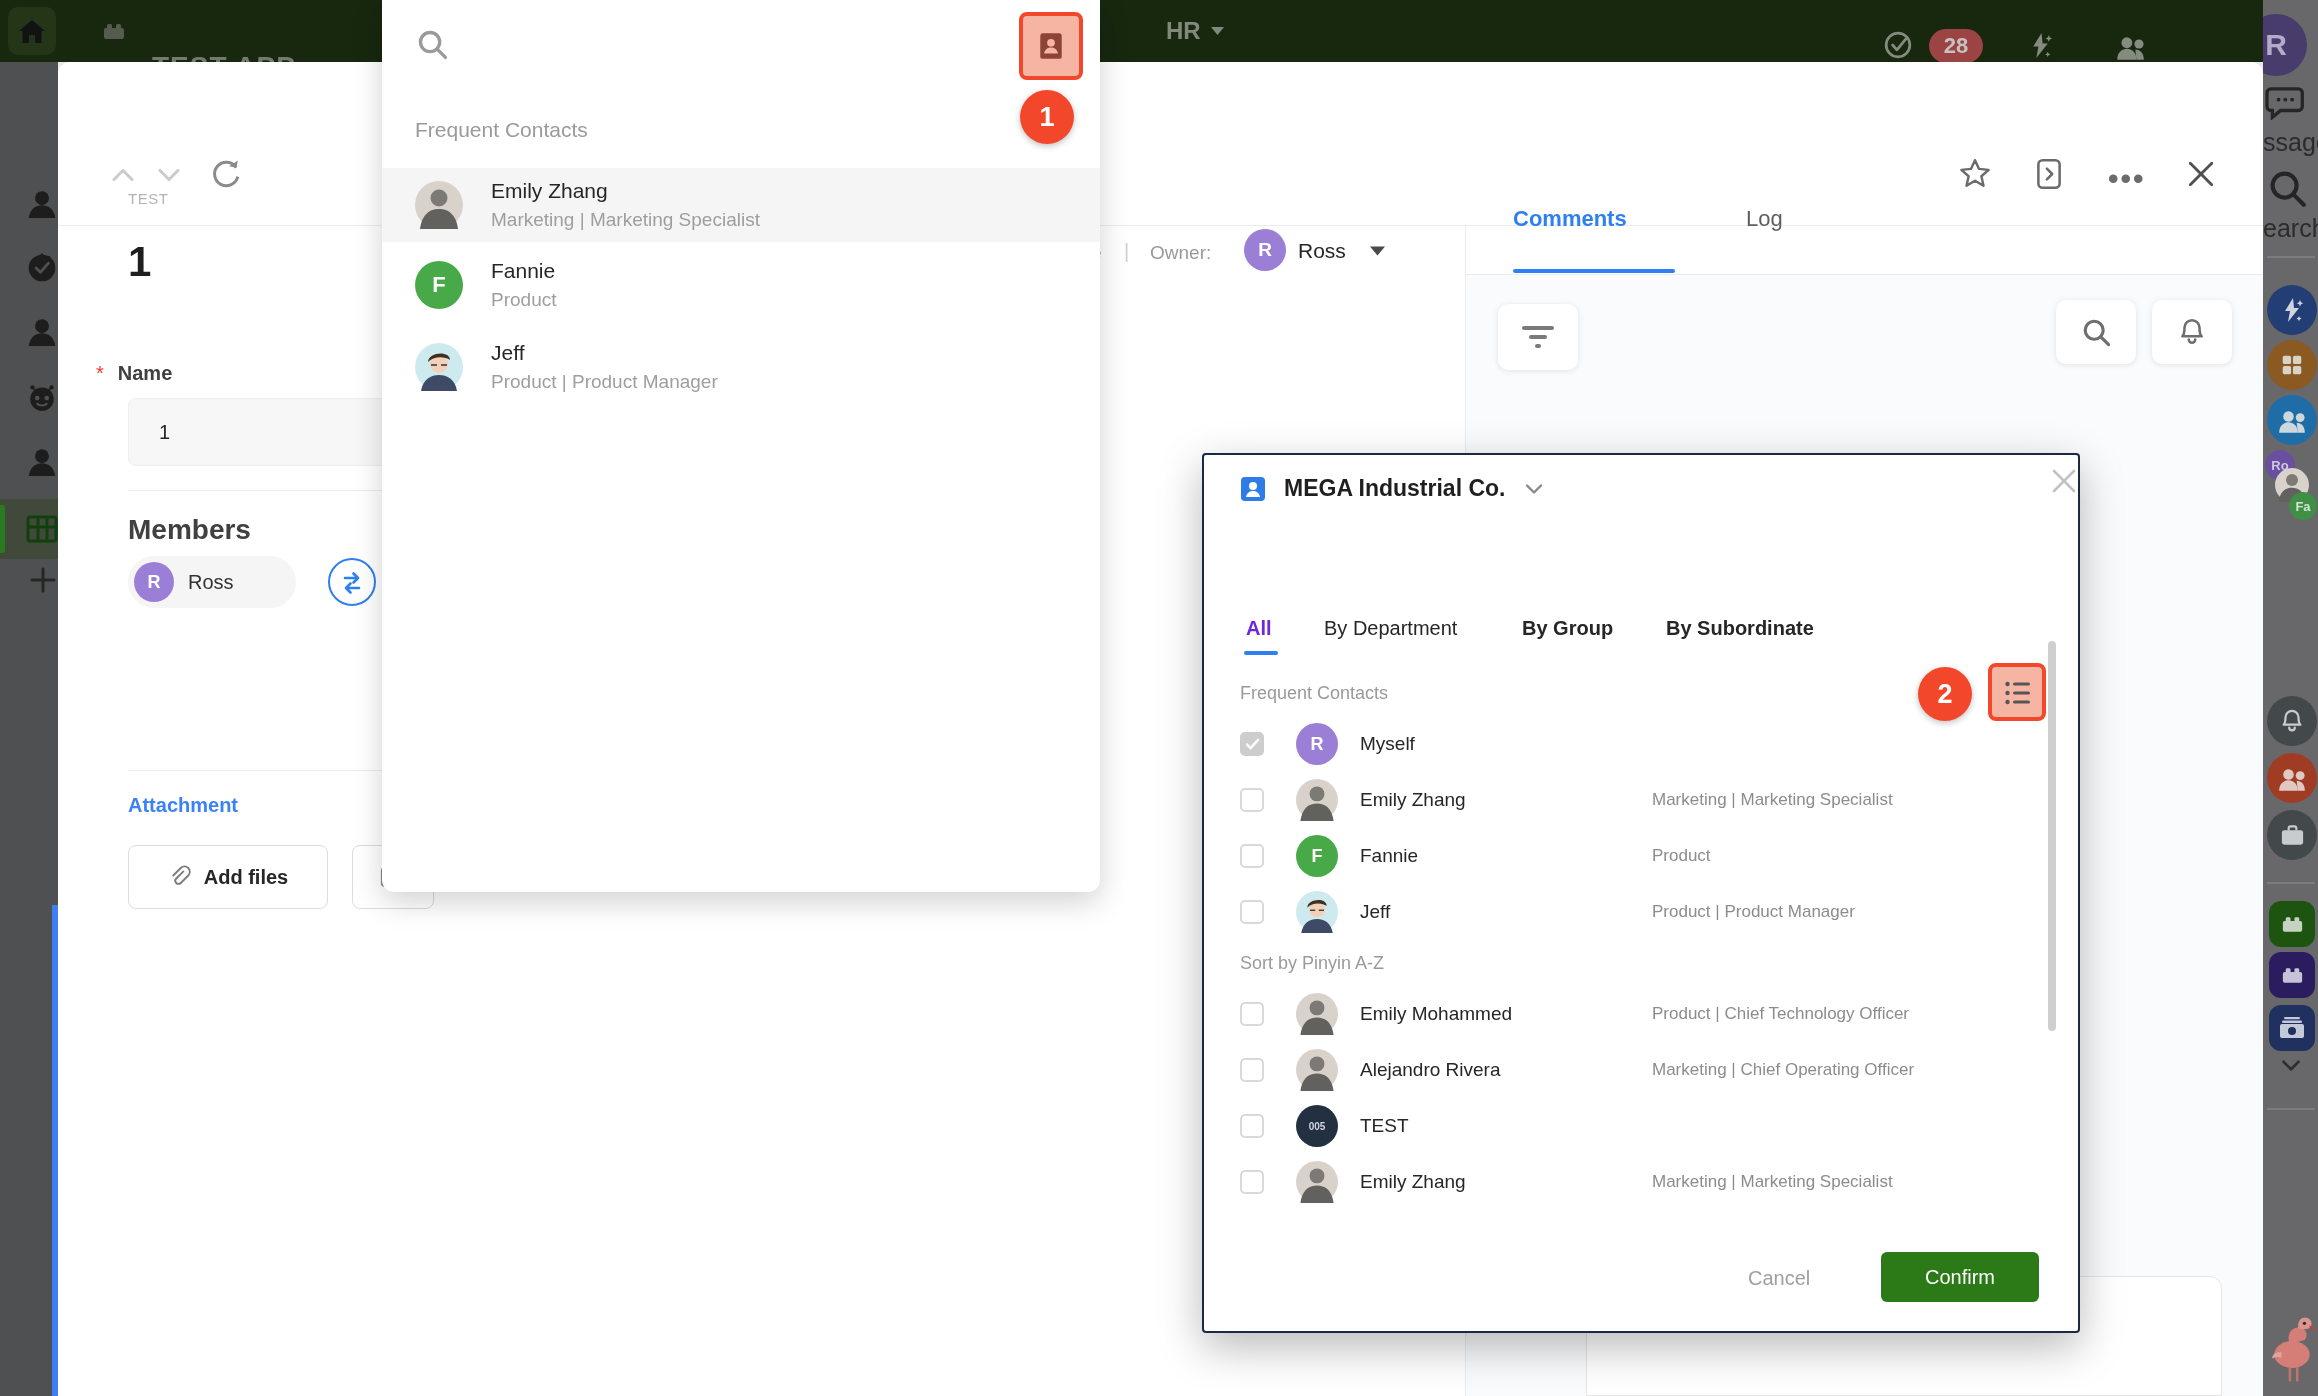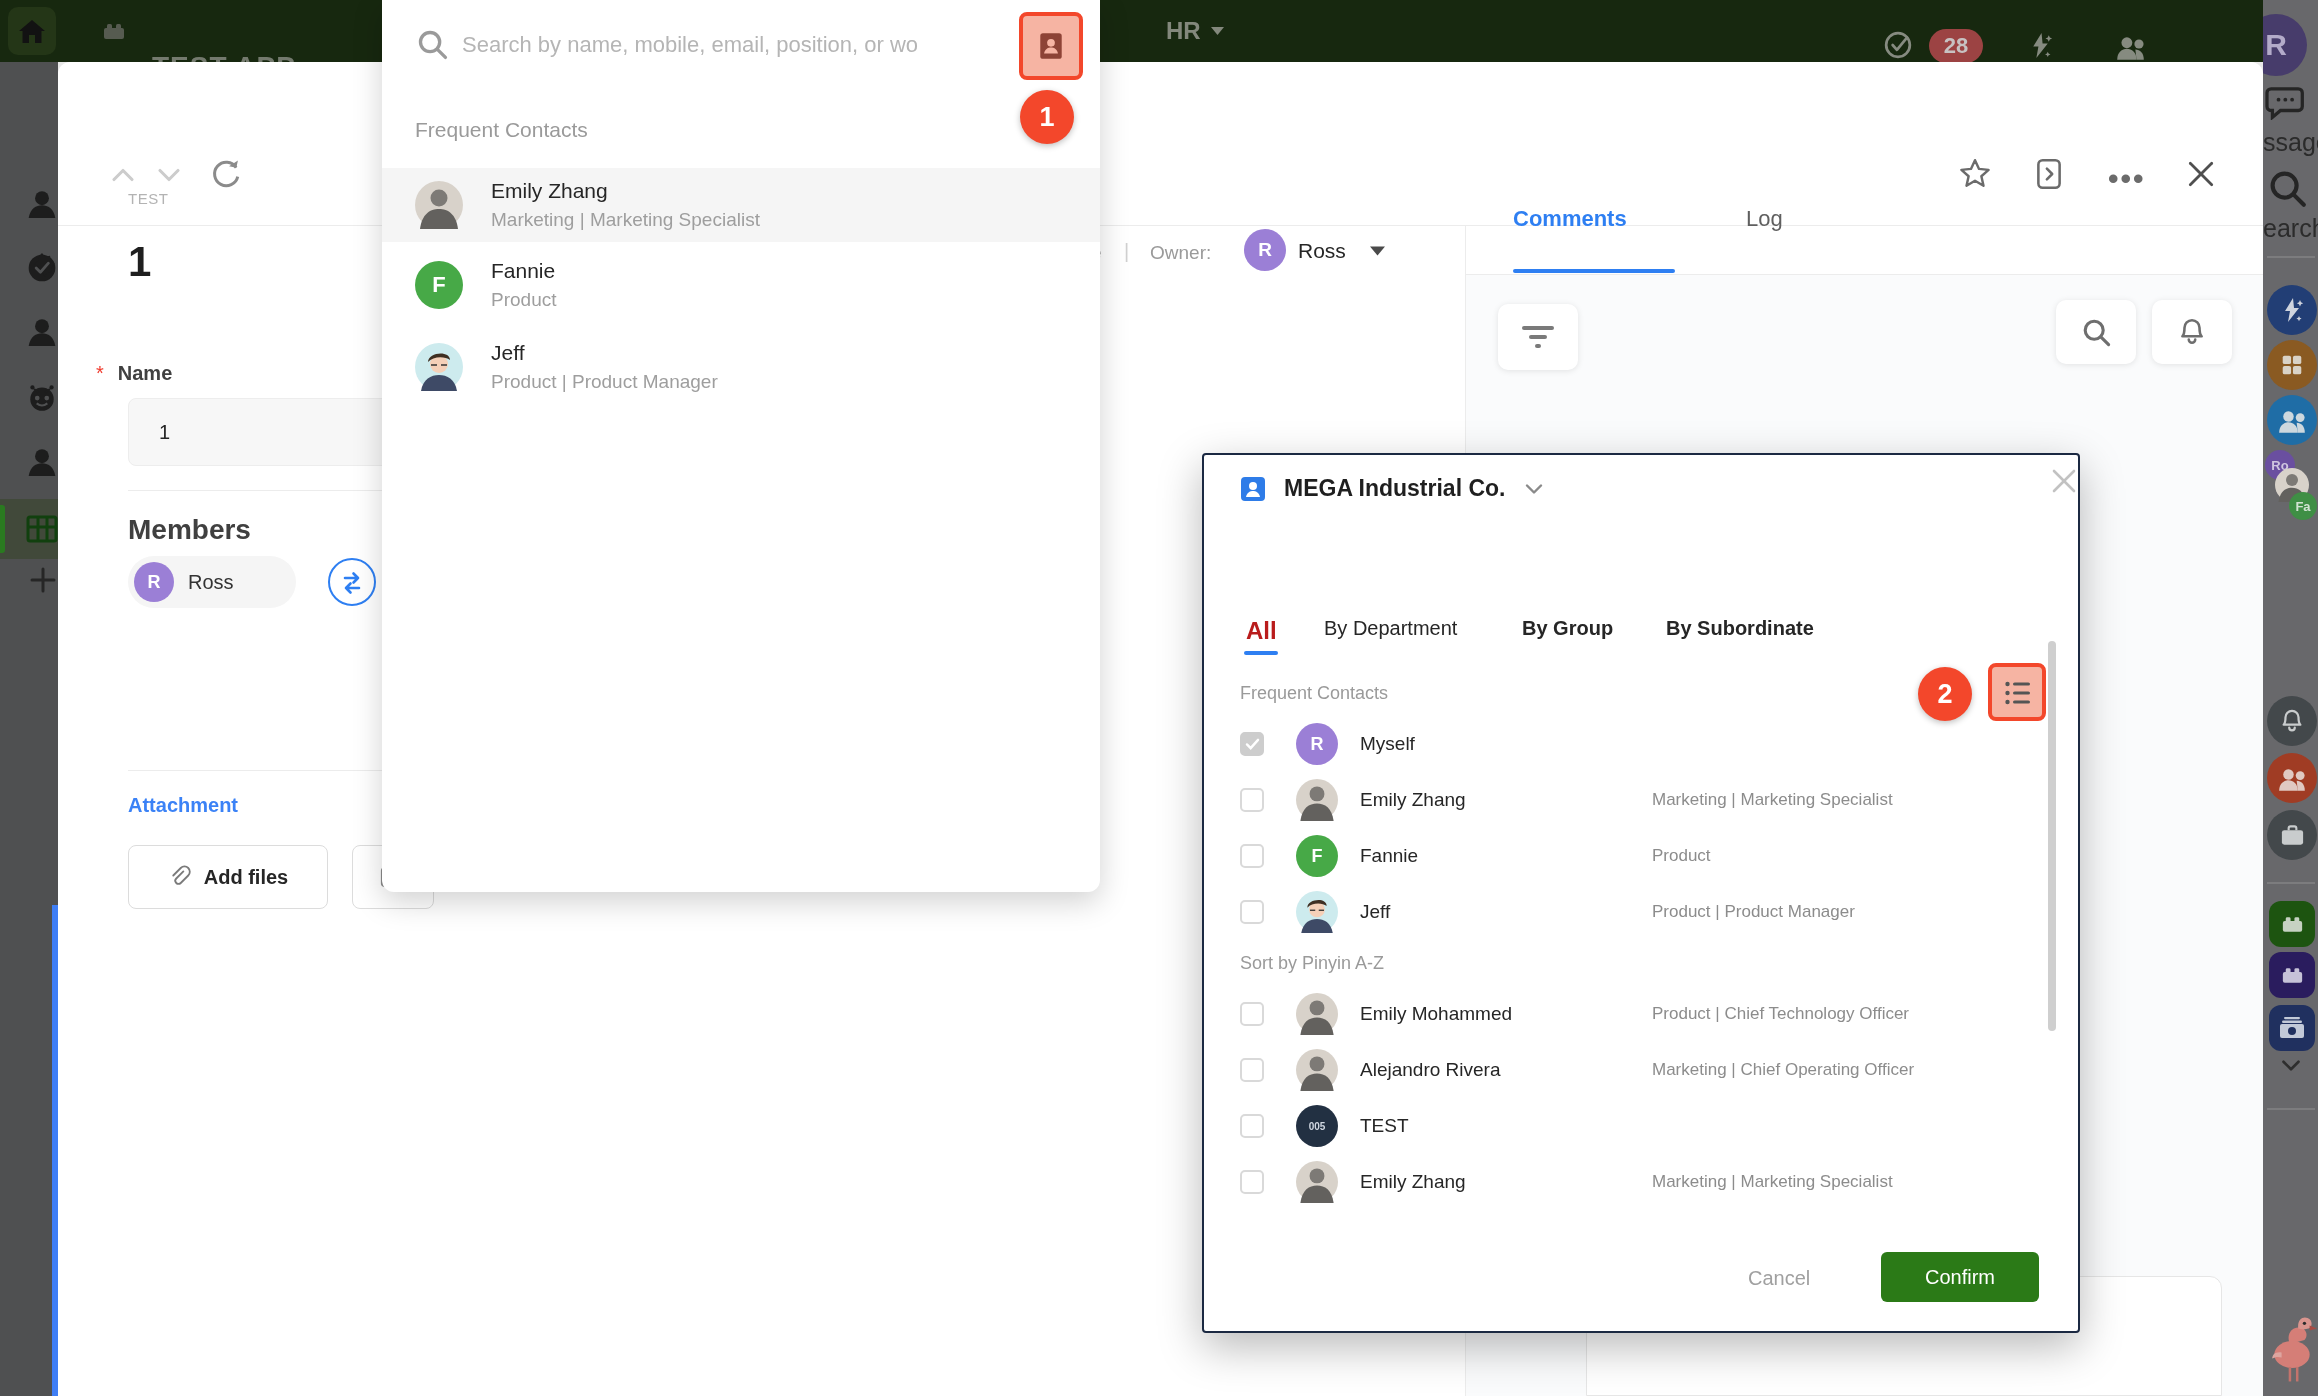--- a/index.html
+++ b/index.html
@@ -432,23 +432,20 @@
   </div>
 
   <div class="abs" style="left:1528px;top:1214px;width:636px;height:120px;background:#fff;border:1px solid #e6e6e6;border-radius:12px 12px 0 0;"></div>
 </div>
 
 <div class="abs" style="left:382px;top:0;width:718px;height:892px;background:#fff;border-radius:0 0 12px 12px;
             box-shadow:0 10px 30px rgba(0,0,0,0.18);z-index:30;">
   <svg class="abs" width="32" height="32" viewBox="0 0 25 25" style="left:34px;top:28px;color:#9a9a9a;">
       <use href="#sym-magnifier"></use>
     </svg>
-  <div class="abs flex" style="left:80px;top:0;width:560px;height:90px;">
-    <span style="font-size:22px;color:#b5b5b5;white-space:nowrap;overflow:hidden;">Search by name, mobile, email, position, or wo</span>
-  </div>
 
   <div class="abs ann-box" style="left:637px;top:12px;width:64px;height:68px;">
     <svg width="28" height="30" viewBox="0 0 26 28" style="color:#8d4336;">
         <use href="#sym-card"></use>
       </svg>
   </div>
   <div class="abs ann-circle" style="left:638px;top:90px;width:54px;height:54px;">
     <span>1</span>
   </div>
 
@@ -495,21 +492,21 @@
       <circle cx="13" cy="10" r="4" fill="#fff"></circle>
       <path d="M6 21 c1-5 4.5-6 7-6 s6 1 7 6 z" fill="#fff"></path>
     </svg>
     <span style="font-size:23px;font-weight:bold;color:#1f1f1f;margin-left:18px;">MEGA Industrial Co.</span>
     <svg width="20" height="14" viewBox="0 0 22 16" style="margin-left:18px;color:#8a8a8a;transform:rotate(180deg);">
         <use href="#sym-chevron"></use>
       </svg>
   </div>
 
 
-  <div class="abs" style="left:42px;top:162px;font-size:24px;font-weight:bold;color:#b91c1c;">All</div>
+  <div class="abs" style="left:42px;top:162px;font-size:20px;font-weight:bold;color:#6d28d9;">All</div>
   <div class="tab-underline" style="left:40px;top:196px;width:34px;"></div>
   <div class="abs" style="left:120px;top:162px;font-size:20px;font-weight:normal;color:#262626;">By Department</div>
   <div class="abs" style="left:318px;top:162px;font-size:20px;font-weight:bold;color:#262626;">By Group</div>
   <div class="abs" style="left:462px;top:162px;font-size:20px;font-weight:bold;color:#262626;">By Subordinate</div>
 
   <div class="abs sec-label" style="left:36px;top:228px;">Frequent Contacts</div>
 
   <div class="abs ann-box" style="left:784px;top:208px;width:58px;height:58px;">
     <svg width="27" height="27" viewBox="0 0 27 27" style="color:#555;">
         <use href="#sym-list"></use>

